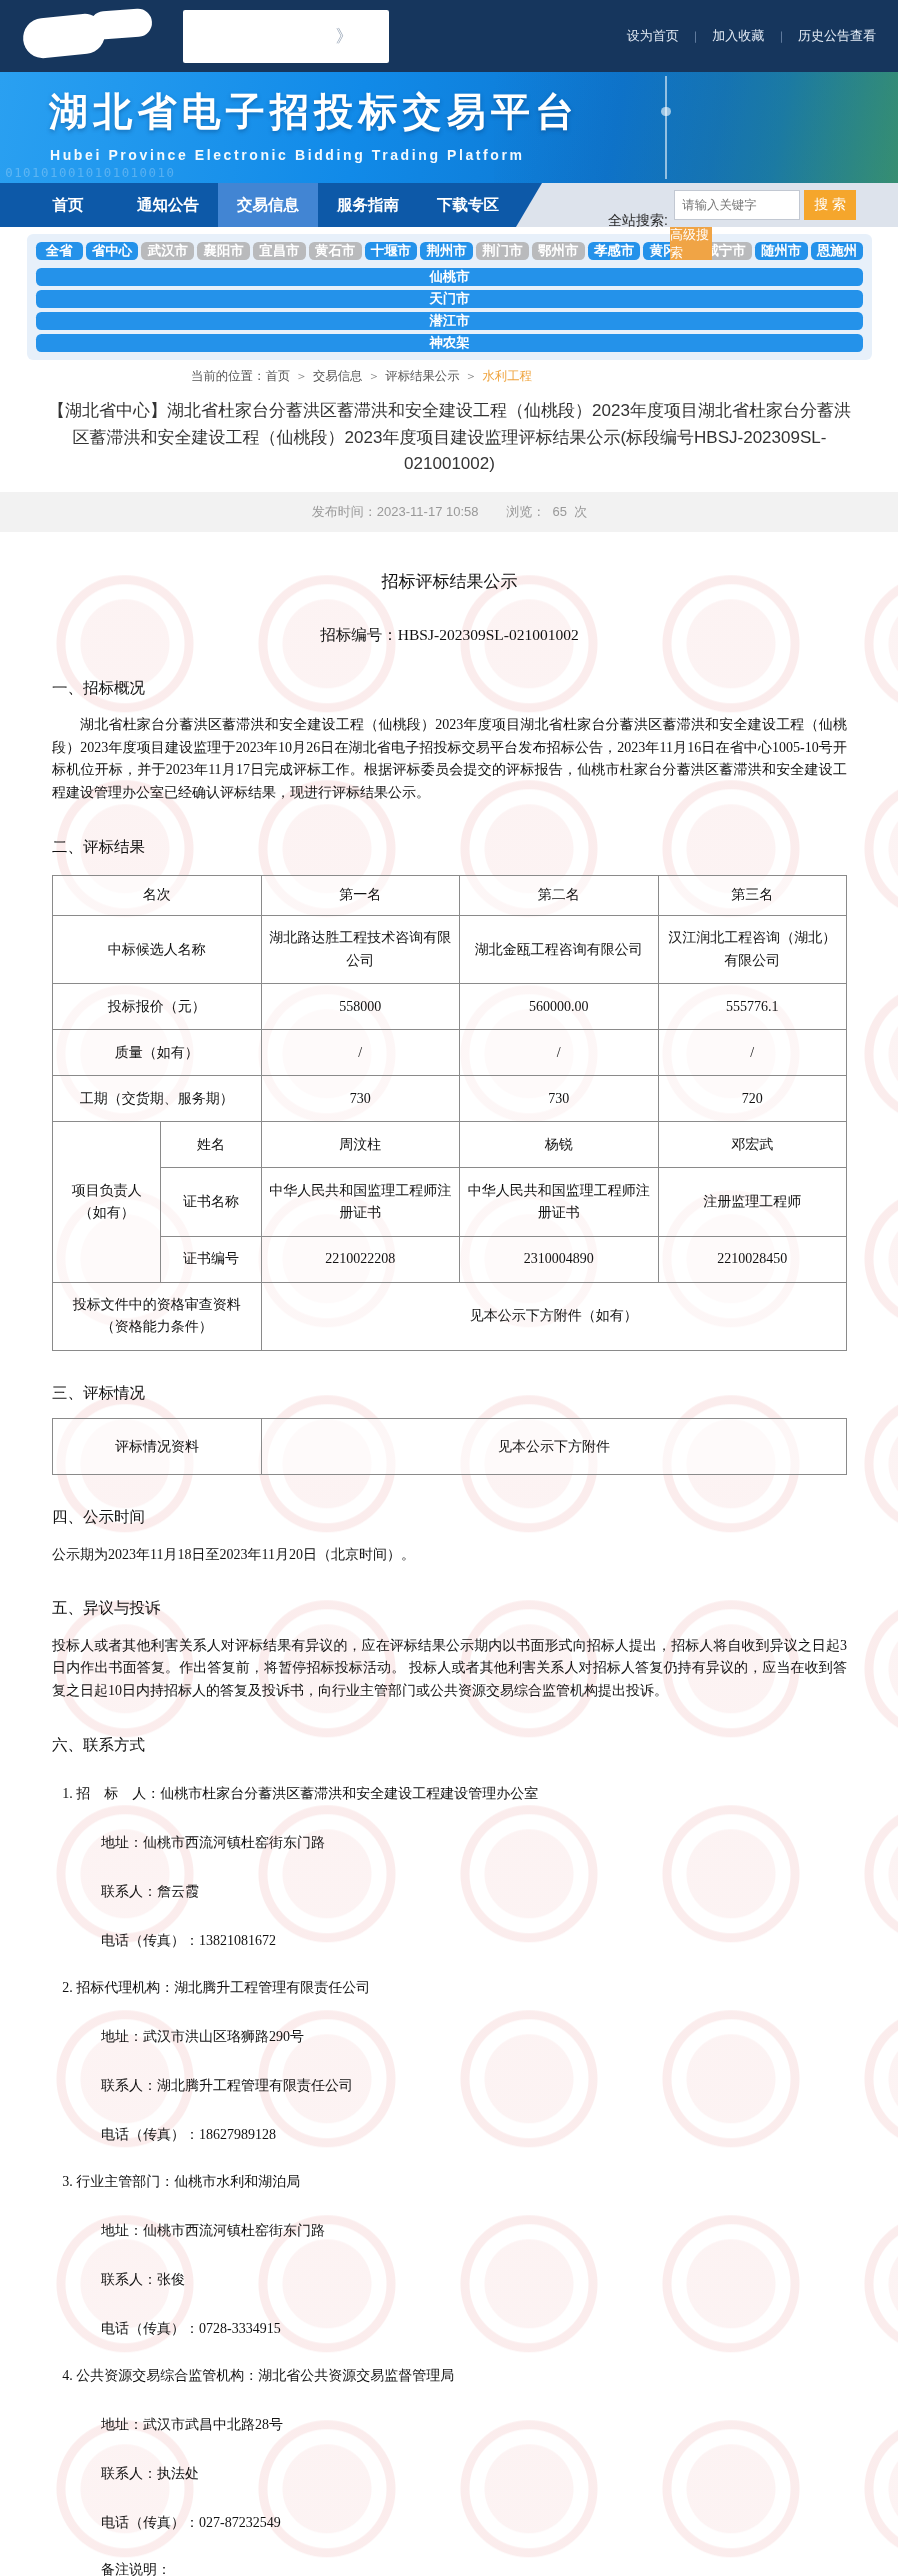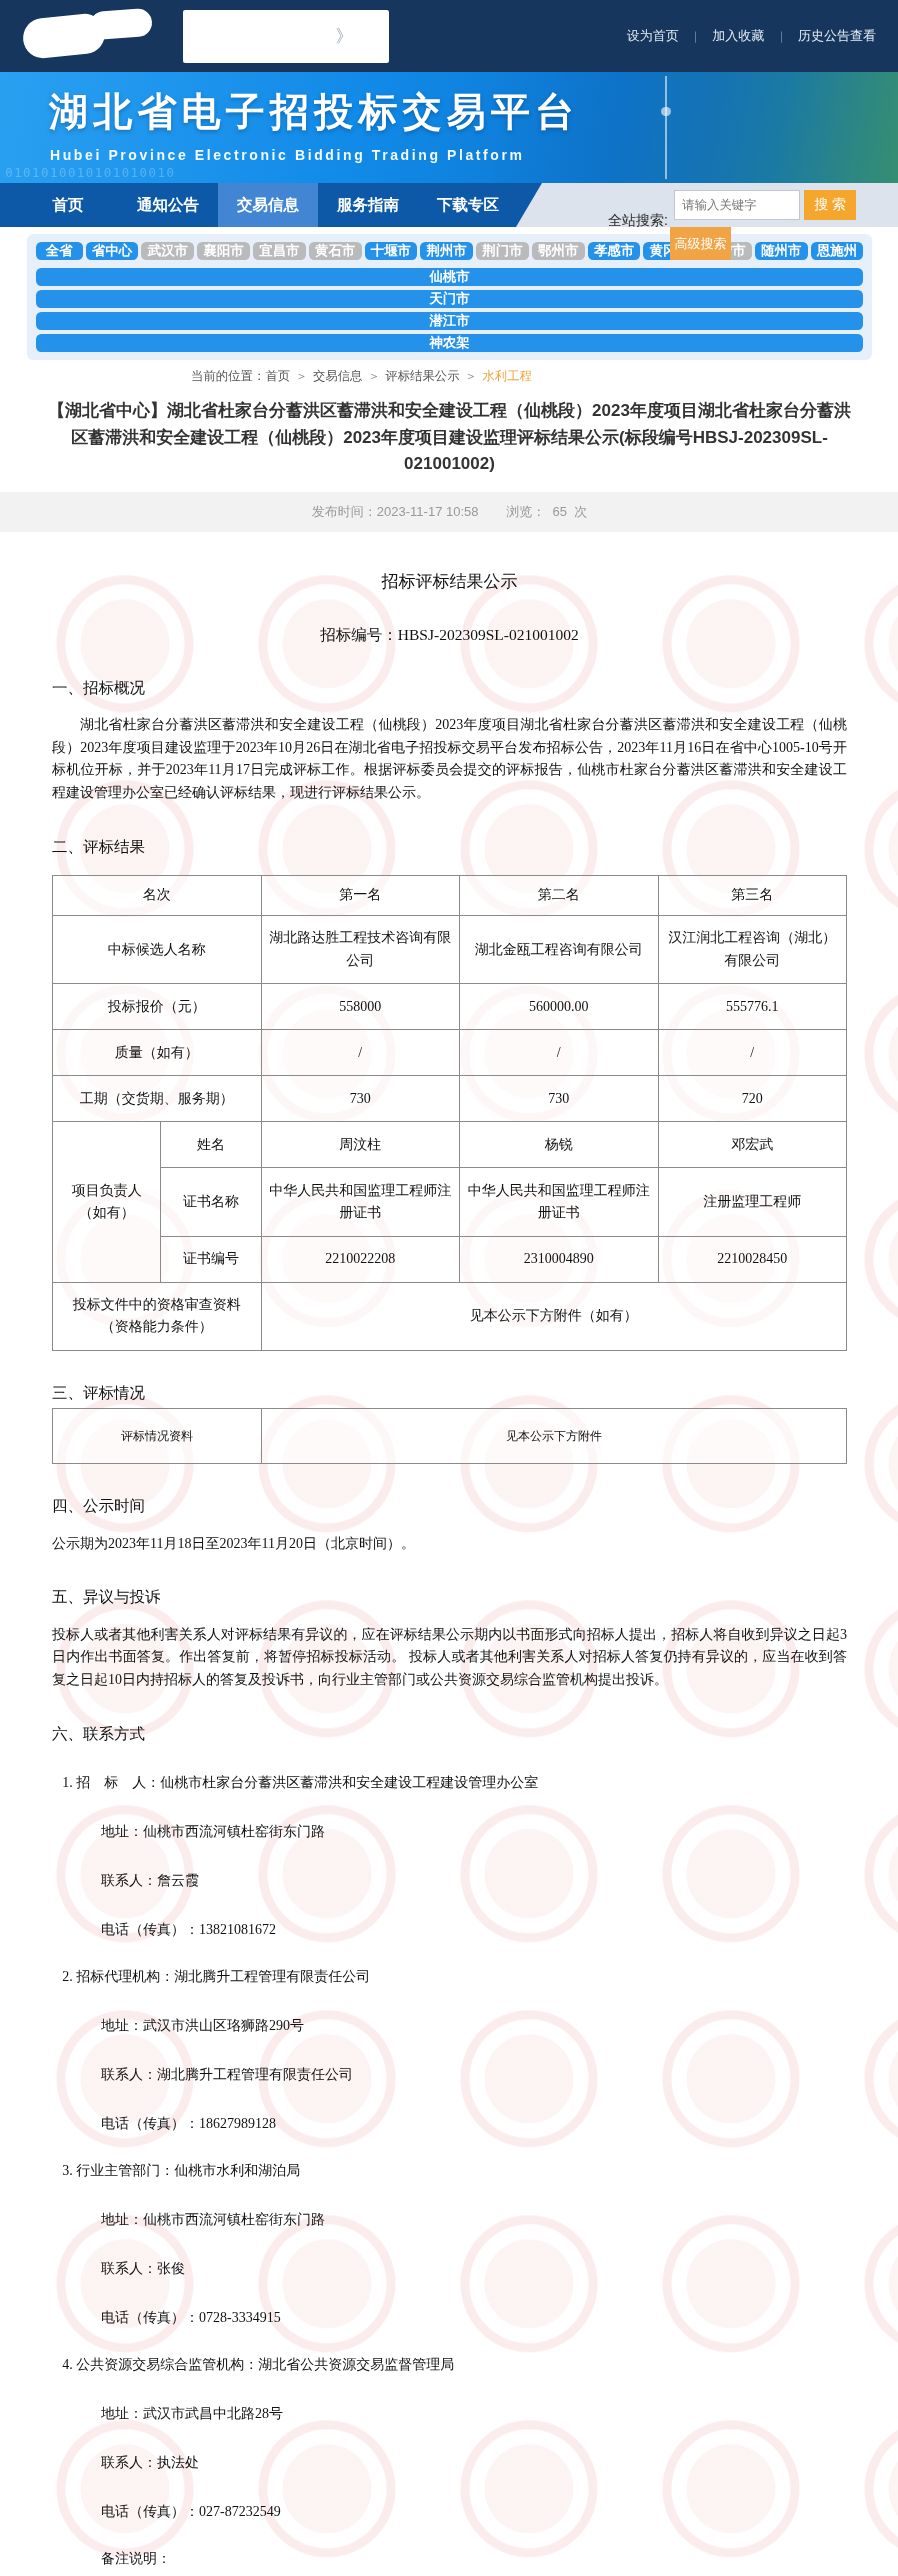--- a/index.html
+++ b/index.html
@@ -31,60 +31,60 @@
 
   
   .nav { height: 44px; background: #0d59a8; position: relative; display: flex; padding-left: 18px; z-index: 10; }
   .nav-item { width: 100px; text-align: center; line-height: 44px; color: #fff; font-size: 15.5px; font-weight: bold; cursor: pointer; }
   .nav-item.active { background: #4285d3; }
   .nav-right { position: absolute; right: 0; top: 0; height: 44px; width: 383px; background: #dde3ec;
     clip-path: polygon(26px 0, 100% 0, 100% 100%, 0 100%); display: flex; align-items: center; padding-left: 92px; }
   .search-label { color: #2b2b2b; font-size: 14px; margin-right: 6.2px; white-space: nowrap; margin-top: 32px; }
   .search-input { width: 126px; height: 30px; border: 0.5px solid #c2c8d2; background: #fff; font-size: 12.4px; padding: 0 7.2px; color: #333; outline: none; }
   .search-btn { width: 52px; height: 30px; background: #f5a62c; color: #fff; border: none; font-size: 14px; cursor: pointer; margin-left: 4.1px; }
-  .advanced-btn { position: absolute; left: 670px; top: 44px; width: 61px; height: 33px; background: #f0a445; color: #fff;
+  .advanced-btn { position: absolute; left: 670px; top: 44px; width: 42px; height: 33px; background: #f0a445; color: #fff;
     font-size: 13px; display: flex; align-items: center; justify-content: center; cursor: pointer; z-index: 11; }
 
   
   .regions { margin: 7.2px 27px 0; background: #e7f0fa; border-radius: 6.2px; padding: 6.2px 7.2px 5.2px; }
   .region-row { display: flex; flex-wrap: nowrap; }
   .region-row + .region-row { margin-top: 3.1px; flex-direction: column; }
   .region-btn { height: 18px; padding: 0 7.7px; margin: 2.1px 1.5px; border-radius: 5.2px; color: #fff; font-size: 13.4px; font-weight: bold;
     display: inline-flex; align-items: center; justify-content: center; white-space: nowrap; cursor: pointer; min-width: 47px; }
   .region-btn.on { background: #2492ea; }
   .region-btn.off { background: #b9babc; }
 
   
   .breadcrumb { margin-top: 8.2px; text-align: center; transform: translateX(-88px); font-size: 12.4px; color: #555; }
   .breadcrumb .sep { color: #888; margin: 0 5.2px; }
   .breadcrumb .bc-item { cursor: pointer; }
   .breadcrumb .current { color: #efa33c; cursor: pointer; }
 
   
-  .article-title { width: 819px; margin: 13.4px auto 0; text-align: center; font-size: 17px; font-weight: bold; color: #333; line-height: 1.55; }
+  .article-title { width: 819px; margin: 13.4px auto 0; text-align: center; font-size: 17px; font-weight: normal; color: #333; line-height: 1.55; }
   .meta-bar { margin-top: 14.4px; background: #f2f2f2; height: 40px; display: flex; align-items: center; justify-content: center; gap: 7.2px;
     color: #999; font-size: 13px; }
   .meta-bar .gap { width: 13.4px; }
 
   
   .doc { position: relative; padding: 0 52px 5.2px; color: #111; font-family: "Liberation Serif", serif;
     background-image:
       radial-gradient(circle, rgba(230,140,140,0.10) 0px, rgba(230,140,140,0.10) 44px, rgba(0,0,0,0) 45px),
       radial-gradient(circle, rgba(0,0,0,0) 59px, rgba(230,140,140,0.16) 60px, rgba(230,140,140,0.16) 68px, rgba(0,0,0,0) 69px);
     background-size: 202px 205px, 202px 205px; background-position: 24px 9.3px, 24px 9.3px; }
   .doc-heading { text-align: center; font-size: 17px; padding-top: 38px; font-weight: normal; }
   .doc-bidno { text-align: center; font-size: 15.5px; margin-top: 32px; }
   .sec { font-size: 15.5px; margin-top: 32px; }
   .para { font-size: 14px; line-height: 1.62; margin-top: 15.5px; text-align: justify; }
   .para.indent { text-indent: 2em; }
 
   table.result { width: 100%; border-collapse: collapse; margin-top: 17.5px; font-size: 14px; text-align: center; }
   table.result td { border: 0.5px solid #8a8a8a; padding: 11.3px 6.2px; line-height: 1.6; background: rgba(255,255,255,.55); }
   table.result td.hd { padding: 8.2px 6.2px; }
-  table.eval { width: 100%; border-collapse: collapse; margin-top: 4px; font-size: 12px; text-align: center; }
+  table.eval { width: 100%; border-collapse: collapse; margin-top: 14px; font-size: 14px; text-align: center; }
   table.eval td { border: 0.5px solid #8a8a8a; padding: 18.5px 6.2px; background: rgba(255,255,255,.55); }
 
   .c-title { font-size: 14px; margin: 29px 0 0 10.3px; }
   .c-line { font-size: 14px; margin: 31px 0 0 49px; }
   .remark { font-size: 14px; margin: 29px 0 0 49px; font-family: Liberation Mono, monospace; }
   .signature { display: block; margin: 32px 0 0 201px; font-size: 14px; border-bottom: 1px solid #222; padding-bottom: 4.1px; }
   .doc-date { text-align: right; padding-right: 90px; font-size: 14.4px; margin-top: 37px; }
 
   
   .footer-sites { margin-top: 12.4px; height: 88px; background: #434343; display: flex; align-items: center; padding: 0 27px; }

